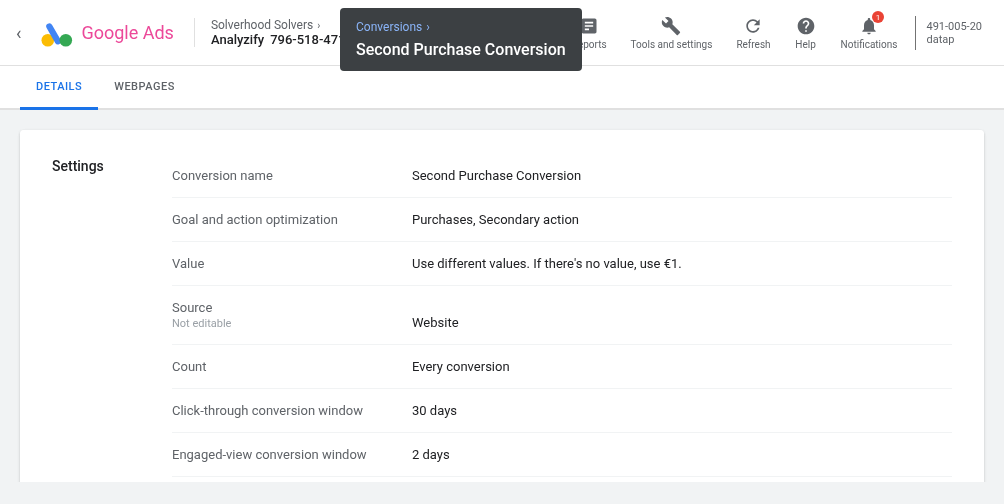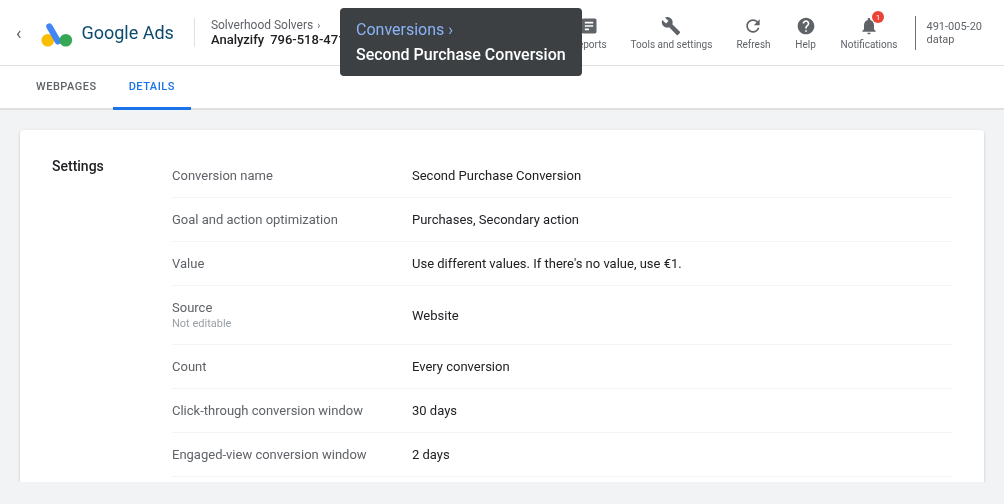--- a/index.html
+++ b/index.html
@@ -38,21 +38,21 @@
       padding: 0 12px 0 4px;
     }
 
     .ads-icon {
       width: 36px;
       height: 36px;
     }
 
     .google-ads-text {
       font-size: 18px;
-      color: #0c4a6e;
+      color: #ec4899;
       font-weight: 400;
     }
 
     .account-info {
       display: flex;
       flex-direction: column;
       justify-content: center;
       padding: 0 16px;
       border-left: 1px solid #e0e0e0;
     }
@@ -91,21 +91,21 @@
       top: 8px;
       background: #3c4043;
       color: #fff;
       border-radius: 4px;
       padding: 12px 16px;
       z-index: 100;
       min-width: 200px;
     }
 
     .breadcrumb-popup .conv-link {
-      font-size: 16px;
+      font-size: 12px;
       color: #8ab4f8;
       display: flex;
       align-items: flex-start;
       gap: 4px;
       margin-bottom: 6px;
     }
 
     .breadcrumb-popup .page-title {
       font-size: 16px;
       color: #fff;
@@ -212,21 +212,21 @@
     }
 
     .settings-table {
       flex: 1;
     }
 
     .settings-row {
       display: flex;
       padding: 14px 0;
       border-bottom: 1px solid #f1f3f4;
-      align-items: center;
+      align-items: flex-end;
     }
 
     .settings-row:last-child {
       border-bottom: none;
     }
 
     .row-key {
       width: 240px;
       color: #5f6368;
       font-size: 13px;
@@ -337,22 +337,22 @@
       <span class="icon-label">Notifications</span>
     </div>
 
     <div class="account-badge">
       <span style="font-size:11px;color:#5f6368;">491-005-20<br>datap</span>
     </div>
   </div>
 </div>
 
 <div class="sub-tabs">
+  <div class="tab-item active">DETAILS</div>
   <div class="tab-item">WEBPAGES</div>
-  <div class="tab-item active">DETAILS</div>
 </div>
 
 <div class="main-content">
   <div class="card-wrapper">
     <div class="settings-card">
       <div class="settings-label">Settings</div>
       <div class="settings-table">
 
         <div class="settings-row">
           <div class="row-key">Conversion name</div>

